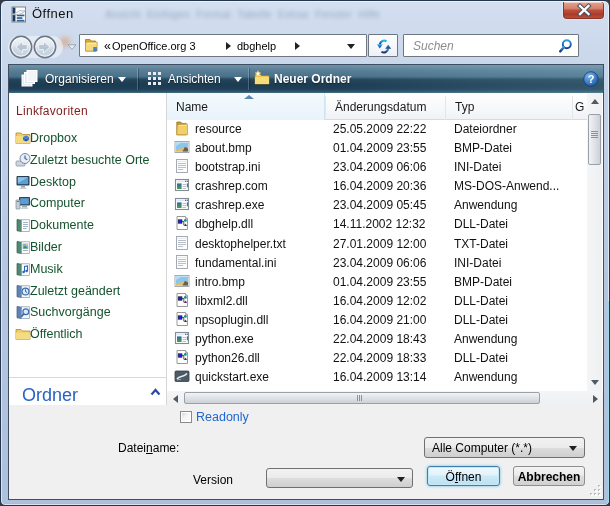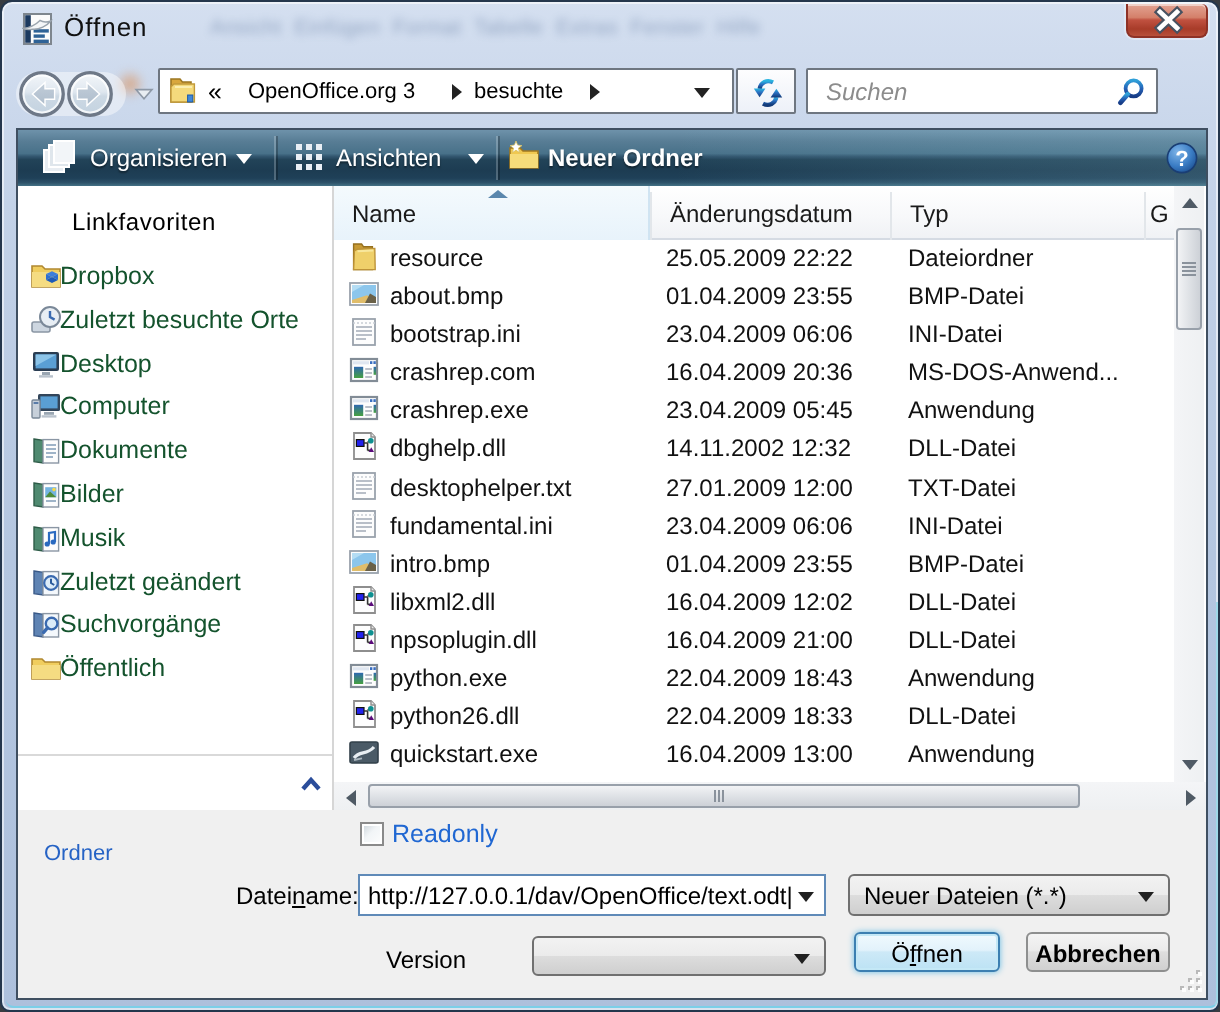--- a/index.html
+++ b/index.html
@@ -100,23 +100,23 @@
  </svg>
 
  <div class="abs navbar-el" id="crumbbar">
   <svg style="position:absolute;left:3px;top:2px" width="17" height="17" viewBox="0 0 17 17">
    <path d="M2.5 2.5 L7 2.5 L8.2 4 L12.5 4 L12.5 14 L2.5 14 Z" fill="#d9a73c" stroke="#9c7722" stroke-width=".8"></path>
    <path d="M4 5 L14.2 5 L14.2 14 L2.5 14 L2.5 6.3 Z" fill="#f4da7c" stroke="#c29a3a" stroke-width=".7"></path>
    <path d="M4.5 6.5 L13 6.5" stroke="#fbeeb0" stroke-width="1"></path>
    <rect x="10.8" y="10.5" width="2.6" height="3.5" fill="#3f87d8" stroke="#1c5aa8" stroke-width=".5"></rect>
   </svg>
   <div class="crumbtxt" style="left:24px;font-size:12.5px;top:4px;">«</div>
-  <div class="crumbtxt" style="left:44px;">OpenOffice.org 3</div>
+  <div class="crumbtxt" style="left:32px;">OpenOffice.org 3</div>
   <div style="position:absolute;left:146px;top:7px;width:0;height:0;border-top:4.5px solid transparent;border-bottom:4.5px solid transparent;border-left:5px solid #222;"></div>
-  <div class="crumbtxt" style="left:157px;">besuchte</div>
+  <div class="crumbtxt" style="left:157px;">dbghelp</div>
   <div style="position:absolute;left:215px;top:7px;width:0;height:0;border-top:4.5px solid transparent;border-bottom:4.5px solid transparent;border-left:5px solid #222;"></div>
   <div style="position:absolute;right:11px;top:9px;width:0;height:0;border-left:4px solid transparent;border-right:4px solid transparent;border-top:5px solid #222;"></div>
  </div>
 
  <div class="abs navbar-el" id="refresh">
   <svg style="position:absolute;left:5px;top:3px" width="20" height="17" viewBox="0 0 20 17">
    <defs>
           <linearGradient id="rfg" x1="0" y1="0" x2="0" y2="1">
             <stop offset="0" stop-color="#2ab4e0"></stop>
             <stop offset=".45" stop-color="#2a6fc0"></stop>
@@ -186,21 +186,21 @@
               <stop offset=".6" stop-color="#3a7cc4"></stop>
               <stop offset="1" stop-color="#1c4f92"></stop>
             </radialGradient>
           </defs>
     <circle cx="8" cy="8" r="7.3" fill="url(#helpg)" stroke="#1a3e74" stroke-width=".8"></circle>
     <text x="8" y="12" font-size="11" font-weight="bold" fill="#fff" text-anchor="middle" font-family="Liberation Sans">?</text>
    </svg>
   </div>
 
   <div class="abs" id="sidebar">
-        <div style="position:absolute;left:27px;top:11px;font-size:12px;color:#000000;letter-spacing:.3px;">Linkfavoriten</div>
+        <div style="position:absolute;left:7px;top:11px;font-size:12px;color:#7f1d1d;letter-spacing:.3px;">Linkfavoriten</div>
         <div class="sideicon" style="top:37px"><svg width="16" height="16" viewBox="0 0 16 16">
             <path d="M1 3 L6 3 L7.5 4.5 L15 4.5 L15 13.5 L1 13.5 Z" fill="#f0cd5e" stroke="#b08830" stroke-width=".8"></path>
             <path d="M1 6 L15 6 L15 13.5 L1 13.5 Z" fill="#f5dc82"></path>
             <path d="M8 7 L11 8.5 L14 7 L11 5.6 Z" fill="#3d7edb"></path>
             <path d="M8 10 L11 8.5 L14 10 L11 11.5 Z" fill="#1e5bb8"></path>
             <path d="M8 7 L11 8.5 L8 10 Z" fill="#2e6fd0"></path>
             <path d="M14 7 L11 8.5 L14 10 Z" fill="#2e6fd0"></path>
           </svg></div>
         <div class="sideitem" style="top:38px">Dropbox</div>
         <div class="sideicon" style="top:58.8px"><svg width="16" height="16" viewBox="0 0 16 16">
@@ -269,21 +269,21 @@
           </svg></div>
         <div class="sideitem" style="top:212.4px">Suchvorgänge</div>
         <div class="sideicon" style="top:233.20000000000002px"><svg width="16" height="16" viewBox="0 0 16 16">
             <path d="M1 3.5 L6 3.5 L7.5 5 L15 5 L15 13.5 L1 13.5 Z" fill="#f0cd5e" stroke="#b08830" stroke-width=".8"></path>
             <path d="M1 6.5 L15 6.5 L15 13.5 L1 13.5 Z" fill="#f5dc82"></path>
           </svg></div>
         <div class="sideitem" style="top:234.20000000000002px">Öffentlich</div>
       </div>
   <div class="abs" id="sidesep"></div>
   <div class="abs" id="ordnerbar">
-   <div style="position:absolute;left:13px;top:7px;font-size:11px;color:#2663c5;margin-top:36px;">Ordner</div>
+   <div style="position:absolute;left:13px;top:7px;font-size:18px;color:#2663c5;">Ordner</div>
    <svg style="position:absolute;left:141px;top:10px" width="11" height="8">
           <path d="M1.5 6.5 L5.5 2 L9.5 6.5" fill="none" stroke="#2a4d9b" stroke-width="2.2"></path>
         </svg>
   </div>
 
   <div class="abs" id="list">
         <div id="lhead">
           <div class="htxt" style="left:9px;">Name</div>
           <div class="htxt" style="left:168px;">Änderungsdatum</div>
           <div class="htxt" style="left:288px;">Typ</div>
@@ -498,21 +498,21 @@
           <div class="c2">22.04.2009 18:33</div>
           <div class="c3">DLL-Datei</div>
         </div>
         <div class="row" style="top:273.85px">
           <div class="ric"><svg width="16" height="16" viewBox="0 0 16 16">
               <rect x="1" y="3" width="14" height="10.5" rx="1" fill="#4a5a66" stroke="#32404a" stroke-width=".8"></rect>
               <path d="M3 11 C6 7 9 10 13 5.5" stroke="#e8eef2" stroke-width="1.6" fill="none"></path>
               <path d="M3 12 L7 11.2" stroke="#aab6be" stroke-width=".9"></path>
             </svg></div>
           <div class="c1">quickstart.exe</div>
-          <div class="c2">16.04.2009 13:00</div>
+          <div class="c2">16.04.2009 13:14</div>
           <div class="c3">Anwendung</div>
         </div>
       </div>
 
   <div class="abs" id="vsb">
         <div style="position:absolute;left:3.5px;top:6px;width:0;height:0;border-left:4px solid transparent;border-right:4px solid transparent;border-bottom:5px solid #4f5a65;"></div>
         <div style="position:absolute;left:1px;top:21px;width:13px;height:51px;border:1px solid #98a0aa;border-radius:2px;background:linear-gradient(90deg,#f2f3f5,#dfe2e6 50%,#cdd1d7);"></div>
         <div style="position:absolute;left:4px;top:40px;width:7px;height:1px;background:#8a929c;box-shadow:0 2px 0 #8a929c,0 4px 0 #8a929c,0 -2px 0 #8a929c;"></div>
         <div style="position:absolute;left:3.5px;bottom:6px;width:0;height:0;border-left:4px solid transparent;border-right:4px solid transparent;border-top:5px solid #4f5a65;"></div>
       </div>
@@ -522,26 +522,22 @@
         <div style="position:absolute;left:192px;top:4px;width:1px;height:6px;background:#8a929c;box-shadow:2px 0 0 #8a929c,-2px 0 0 #8a929c;"></div>
         <div style="position:absolute;right:5px;top:3.5px;width:0;height:0;border-top:4px solid transparent;border-bottom:4px solid transparent;border-left:5px solid #4f5a65;"></div>
       </div>
 
   <div class="abs" style="left:171px;top:346px;width:12px;height:12px;background:linear-gradient(135deg,#c9d2d8,#f2f5f7 45%,#fdfdfd);border:1px solid #8a8a8a;box-shadow:0 0 0 1px #fff inset;"></div>
   <div class="lbl" style="left:187px;top:345px;color:#2067d2;font-size:12.5px;">Readonly</div>
   <div class="lbl" style="left:109px;top:376px;">Datei<span style="text-decoration:underline">n</span>ame:</div>
   <div class="lbl" style="left:184px;top:408px;">Version</div>
  </div>
 
- <div id="fninput">
-      <div id="fntext">http://127.0.0.1/dav/OpenOffice/text.odt|</div>
-  <div class="carr" style="right:5px;top:8px;"></div>
-    </div>
  <div class="combo" style="left:423px;top:436px;width:161px;height:21px;">
-  <div class="lbl" style="left:7px;top:3px;">Neuer Dateien (*.*)</div>
+  <div class="lbl" style="left:7px;top:3px;">Alle Computer (*.*)</div>
   <div class="carr" style="right:7px;top:8px;"></div>
  </div>
  <div class="combo" style="left:265px;top:467px;width:147px;height:20px;">
   <div class="carr" style="right:7px;top:8px;"></div>
  </div>
  <div class="btn" id="openbtn"><span style="position:relative;top:3px;">Ö<span style="text-decoration:underline">f</span>fnen</span></div>
  <div class="btn" id="cancelbtn"><span style="position:relative;top:3px;font-weight:bold;">Abbrechen</span></div>
 
  <svg class="abs" style="left:587px;top:483px" width="14" height="14">
   <g fill="#b9b9b9">

